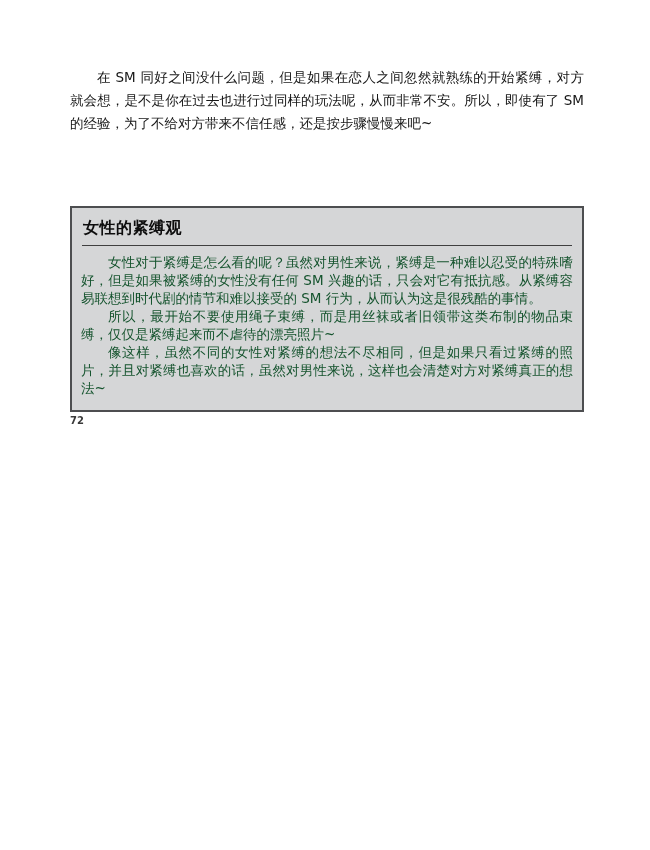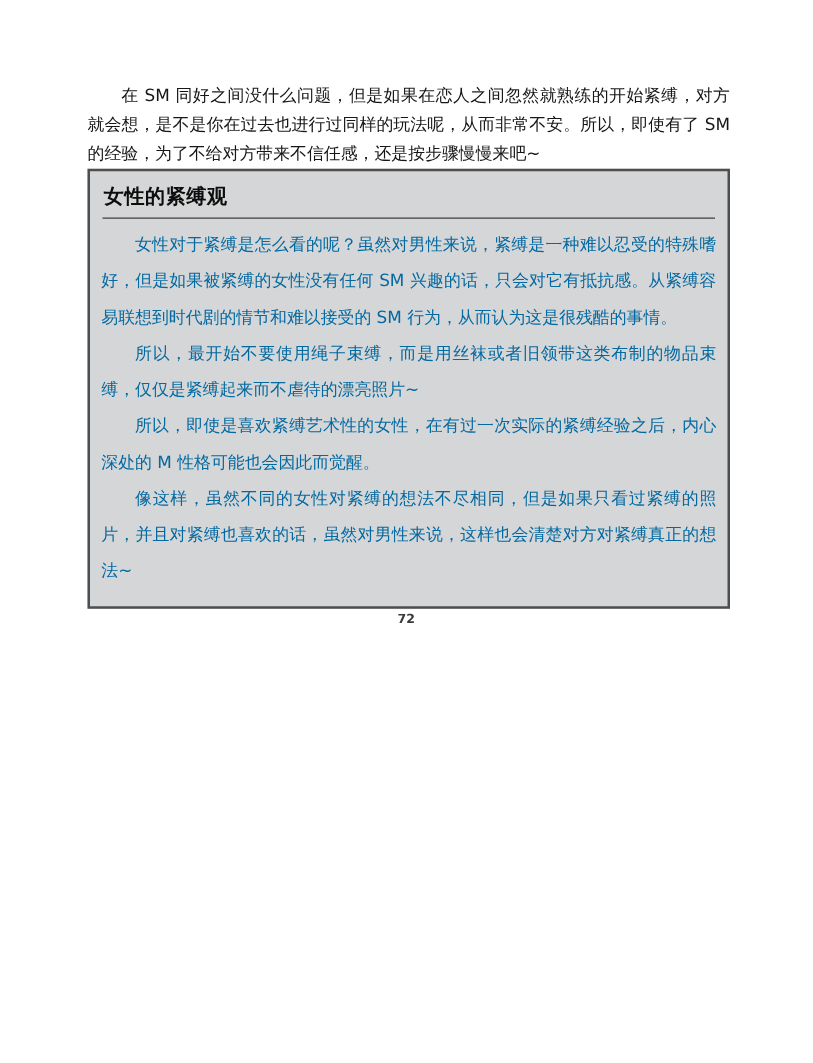--- a/index.html
+++ b/index.html
@@ -25,46 +25,47 @@
     padding: 66px 66px 16px 70px;
   }
   .intro {
     font-size: 13.5px;
     line-height: 23px;
     text-align: justify;
     text-indent: 2em;
     color: #161616;
   }
   .section-box {
+    margin-top: 71px;
     background: var(--box-bg);
     border: 2px solid var(--box-border);
     padding: 7px 9px 13px 9px;
   }
   .section-title {
     font-size: 16px;
     font-weight: bold;
     color: #0d0d0d;
     padding: 3px 0 6px 2px;
     letter-spacing: 0.5px;
   }
   .title-rule {
     border: 0;
     border-top: 1px solid var(--rule-color);
     height: 0;
     margin: 0 1px 7px 1px;
   }
   .section-body p {
     font-size: 13.5px;
-    line-height: 29px;
+    line-height: 18px;
     text-align: justify;
     text-indent: 2em;
-    color: #0369a1;
+    color: #14532d;
   }
   .page-number {
-    text-align: center;
+    text-align: left;
     margin: 3px 4px 0 0;
     font-size: 10px;
     font-weight: bold;
     color: #3a3a3a;
     font-family: "DejaVu Sans", "Liberation Sans", sans-serif;
   }
 </style>
 </head>
 <body>
 
@@ -80,21 +81,20 @@
         <p>女性对于紧缚是怎么看的呢？虽然对男性来说，紧缚是一种难以忍受的特殊嗜好，但是如果被紧缚的女性没有任何 SM 兴趣的话，只会对它有抵抗感。从紧缚容易联想到时代剧的情节和难以接受的 SM 行为，从而认为这是很残酷的事情。</p>
 
         <p>所以，最开始不要使用绳子束缚，而是用丝袜或者旧领带这类布制的物品束缚，仅仅是紧缚起来而不虐待的漂亮照片~</p>
 
 
 
 
 
 
 
-        <p>所以，即使是喜欢紧缚艺术性的女性，在有过一次实际的紧缚经验之后，内心深处的 M 性格可能也会因此而觉醒。</p>
 
         <p>像这样，虽然不同的女性对紧缚的想法不尽相同，但是如果只看过紧缚的照片，并且对紧缚也喜欢的话，虽然对男性来说，这样也会清楚对方对紧缚真正的想法~</p>
       </div>
   </div>
 
   <div class="page-number">72</div>
 
 </div>
 
 </body></html>

